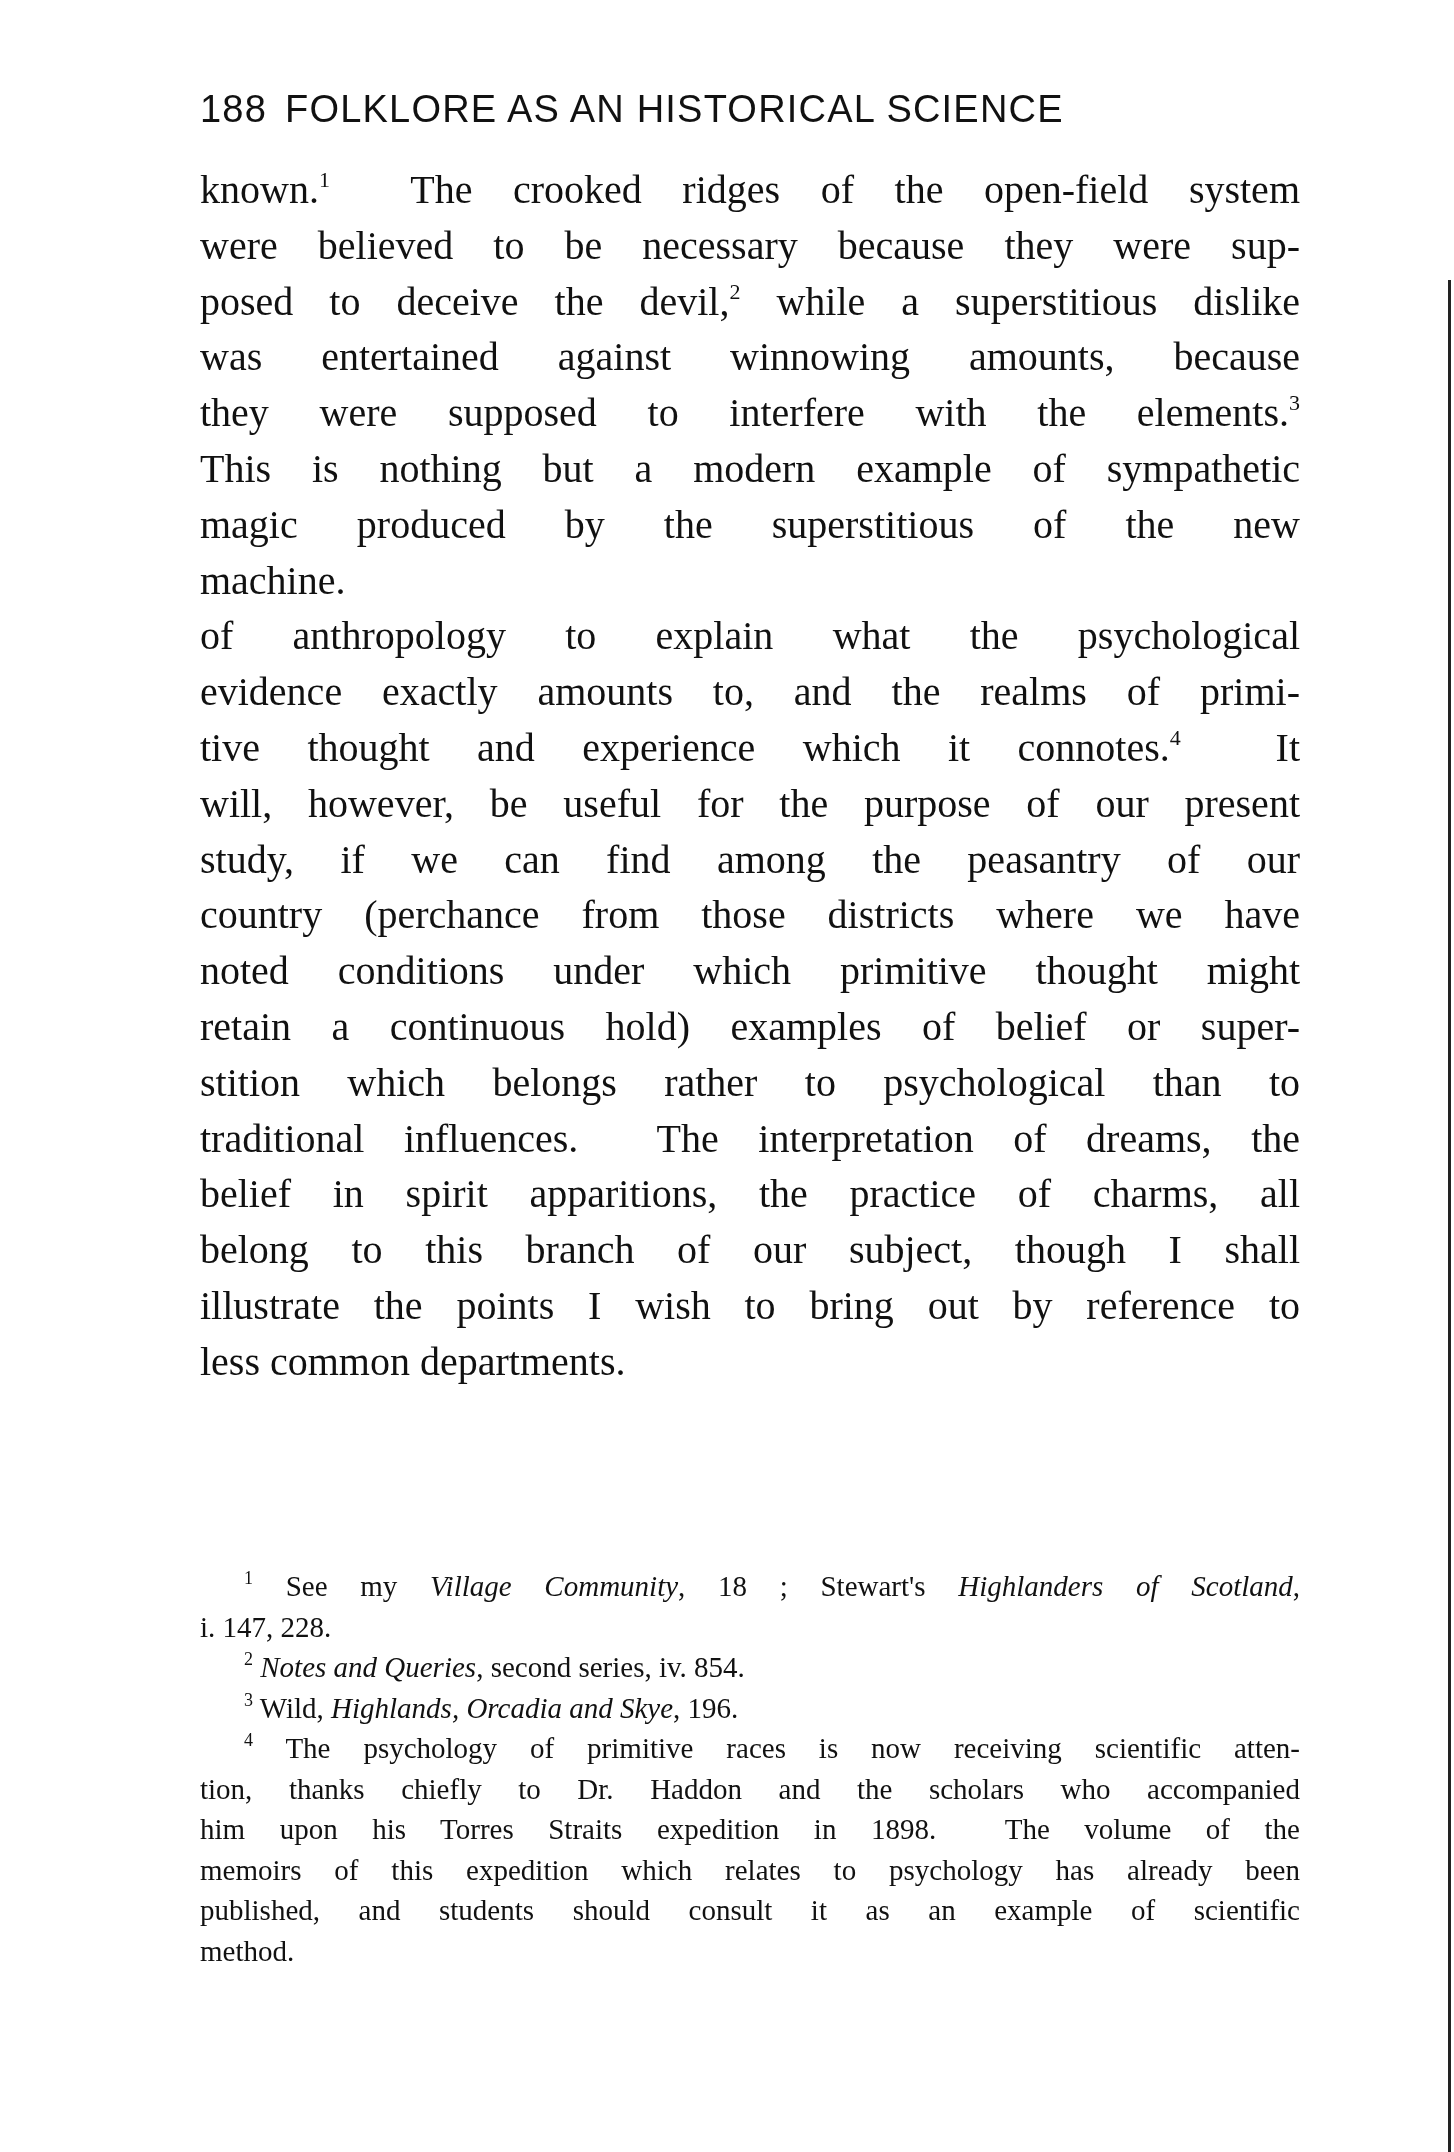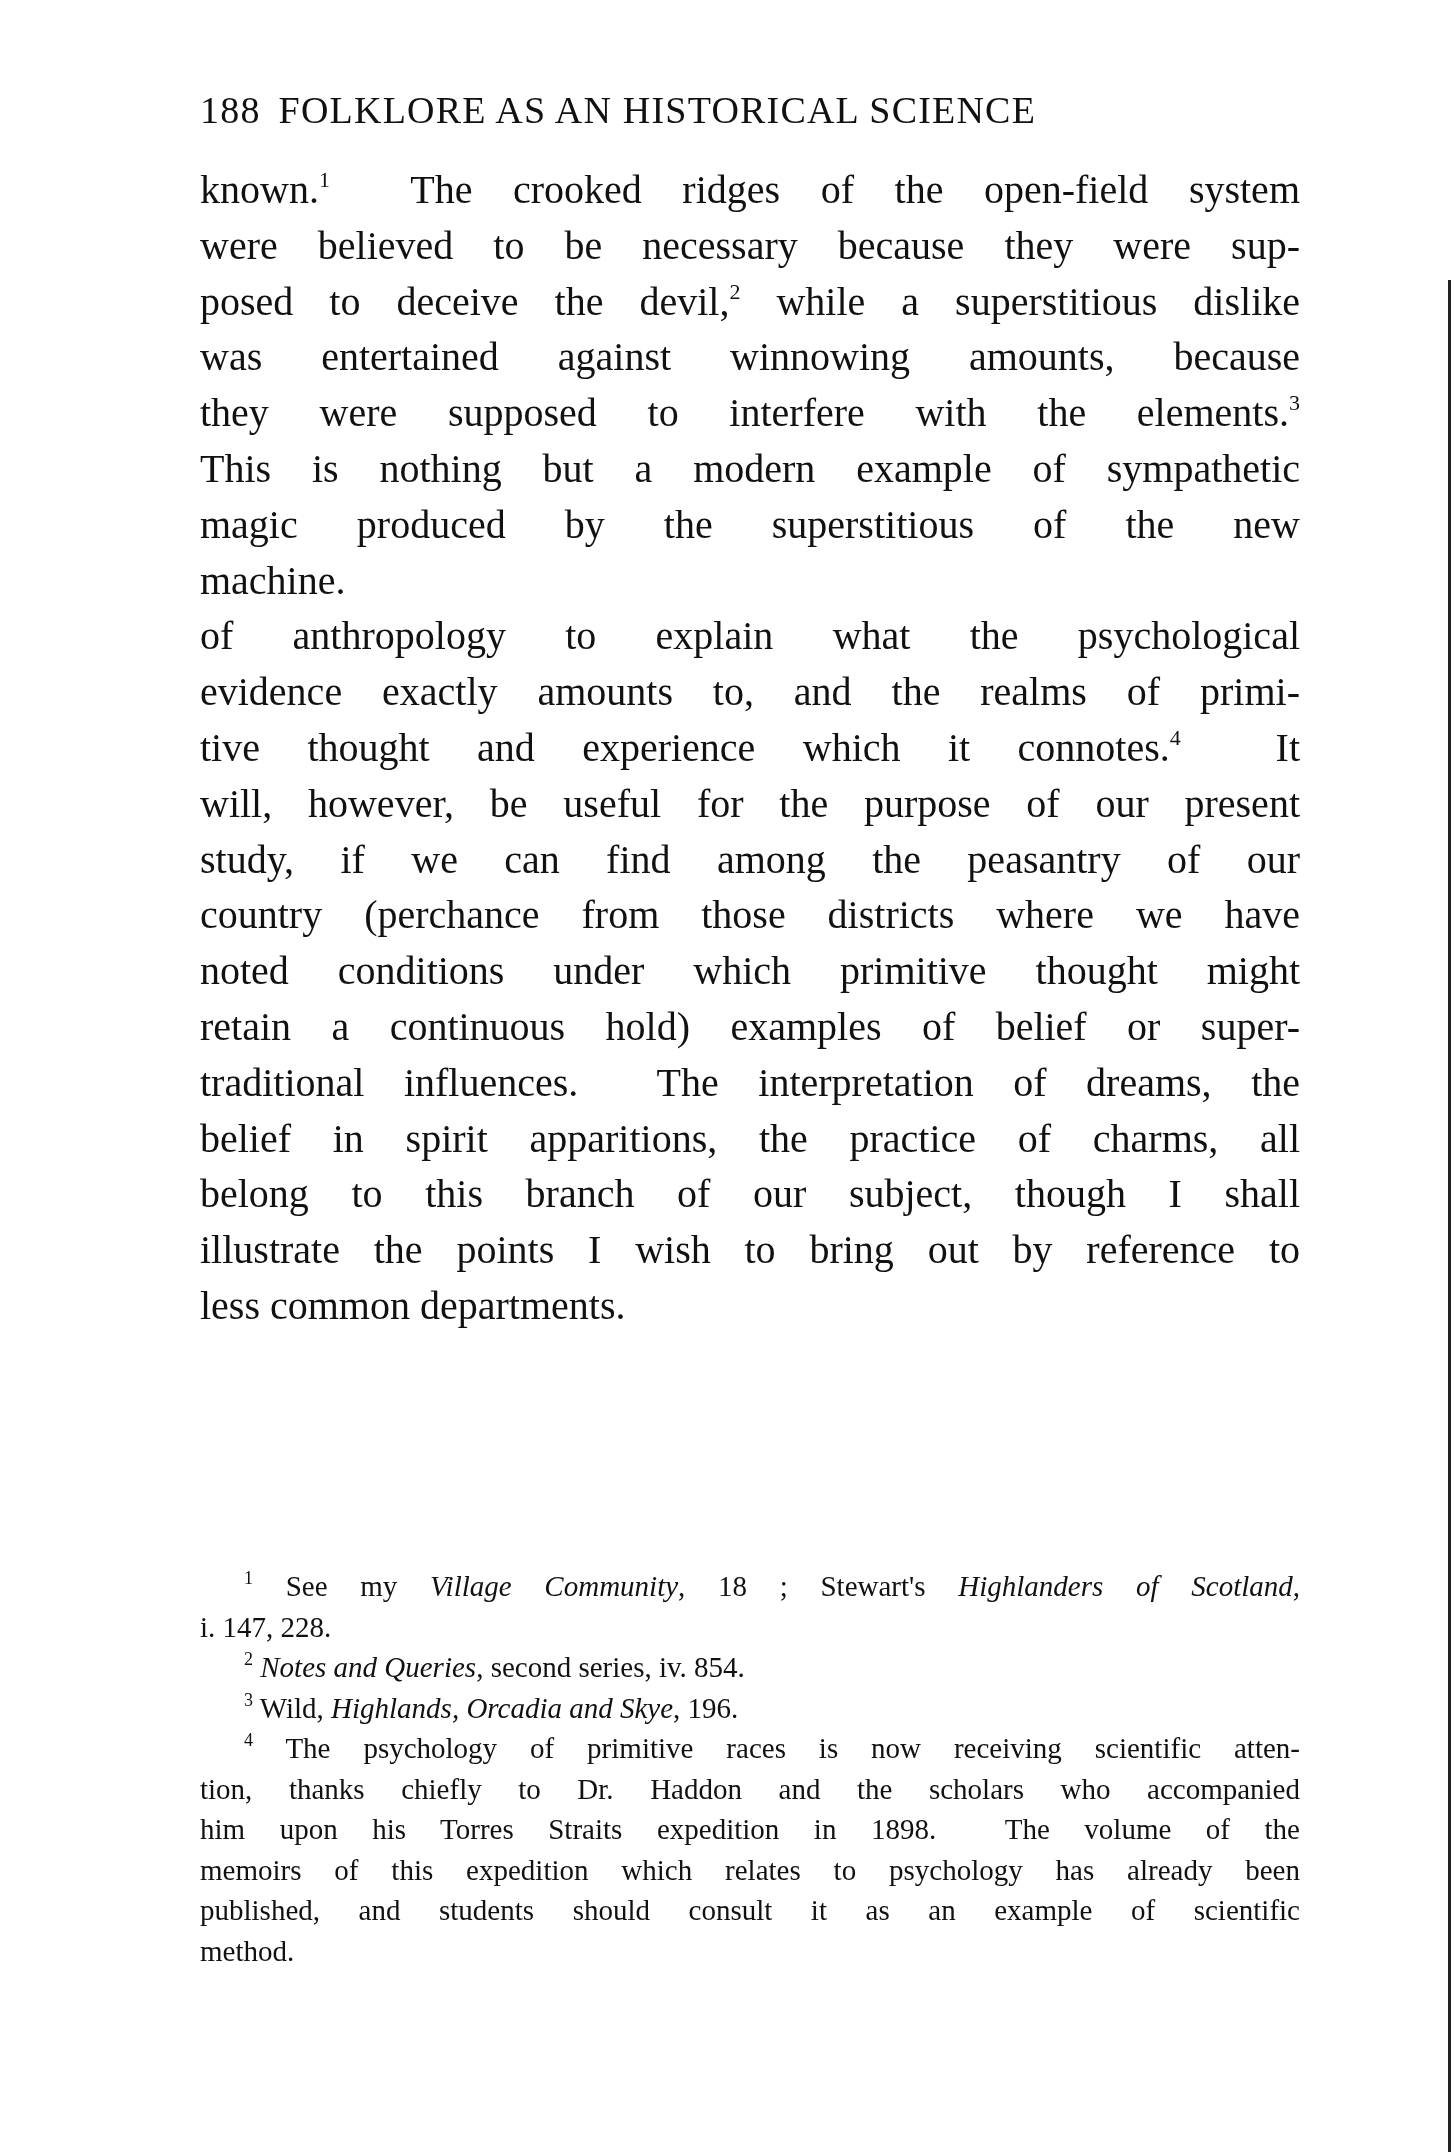--- a/index.html
+++ b/index.html
@@ -1,21 +1,21 @@
 <!DOCTYPE html>
 <html><head>
 <meta charset="utf-8">
 <style>
   html, body { margin: 0; padding: 0; background: #ffffff; }
   body { width: 1454px; height: 2152px; position: relative; overflow: hidden; color: #111; }
   .page { position: absolute; left: 0; top: 0; width: 1454px; height: 2152px; }
   .edge-line { position: absolute; left: 1448px; top: 280px; width: 3px; height: 1872px; background: #222; }
   .running-head {
     position: absolute; left: 200px; top: 88px; width: 1100px;
-    font-family: Liberation Serif, serif;
+    font-family: Liberation Sans, sans-serif;
     font-size: 38px; letter-spacing: 1.2px; white-space: nowrap;
   }
   .running-head .pg { margin-right: 18px; }
   .body-text {
     position: absolute; left: 200px; top: 162px; width: 1100px;
     font-family: "Liberation Serif", "DejaVu Serif", serif;
     font-size: 40px; line-height: 55.8px;
   }
   .line { display: block; white-space: nowrap; text-align: justify; text-align-last: justify; height: 55.8px; overflow: visible; }
   .line.last { text-align-last: left; }
@@ -52,20 +52,21 @@
       <span class="line"><span>magic produced by the superstitious of the new</span></span>
       <span class="line last"><span>machine.</span></span>
       <span class="line"><span>of anthropology to explain what the psychological</span></span>
       <span class="line"><span>evidence exactly amounts to, and the realms of primi-</span></span>
       <span class="line"><span>tive thought and experience which it connotes.</span><sup>4</sup><span>&nbsp; It</span></span>
       <span class="line"><span>will, however, be useful for the purpose of our present</span></span>
       <span class="line"><span>study, if we can find among the peasantry of our</span></span>
       <span class="line"><span>country (perchance from those districts where we have</span></span>
       <span class="line"><span>noted conditions under which primitive thought might</span></span>
       <span class="line"><span>retain a continuous hold) examples of belief or super-</span></span>
+      <span class="line"><span>stition which belongs rather to psychological than to</span></span>
       <span class="line"><span>traditional influences.&nbsp; The interpretation of dreams, the</span></span>
       <span class="line"><span>belief in spirit apparitions, the practice of charms, all</span></span>
       <span class="line"><span>belong to this branch of our subject, though I shall</span></span>
       <span class="line"><span>illustrate the points I wish to bring out by reference to</span></span>
       <span class="line last"><span>less common departments.</span></span>
     </div>
 
   <div class="footnotes" id="footnotes">
       <span class="fn-line indent"><sup>1</sup><span> See my </span><i>Village Community</i><span>, 18 ; Stewart's </span><i>Highlanders of Scotland</i><span>,</span></span>
       <span class="fn-line last"><span>i. 147, 228.</span></span>

